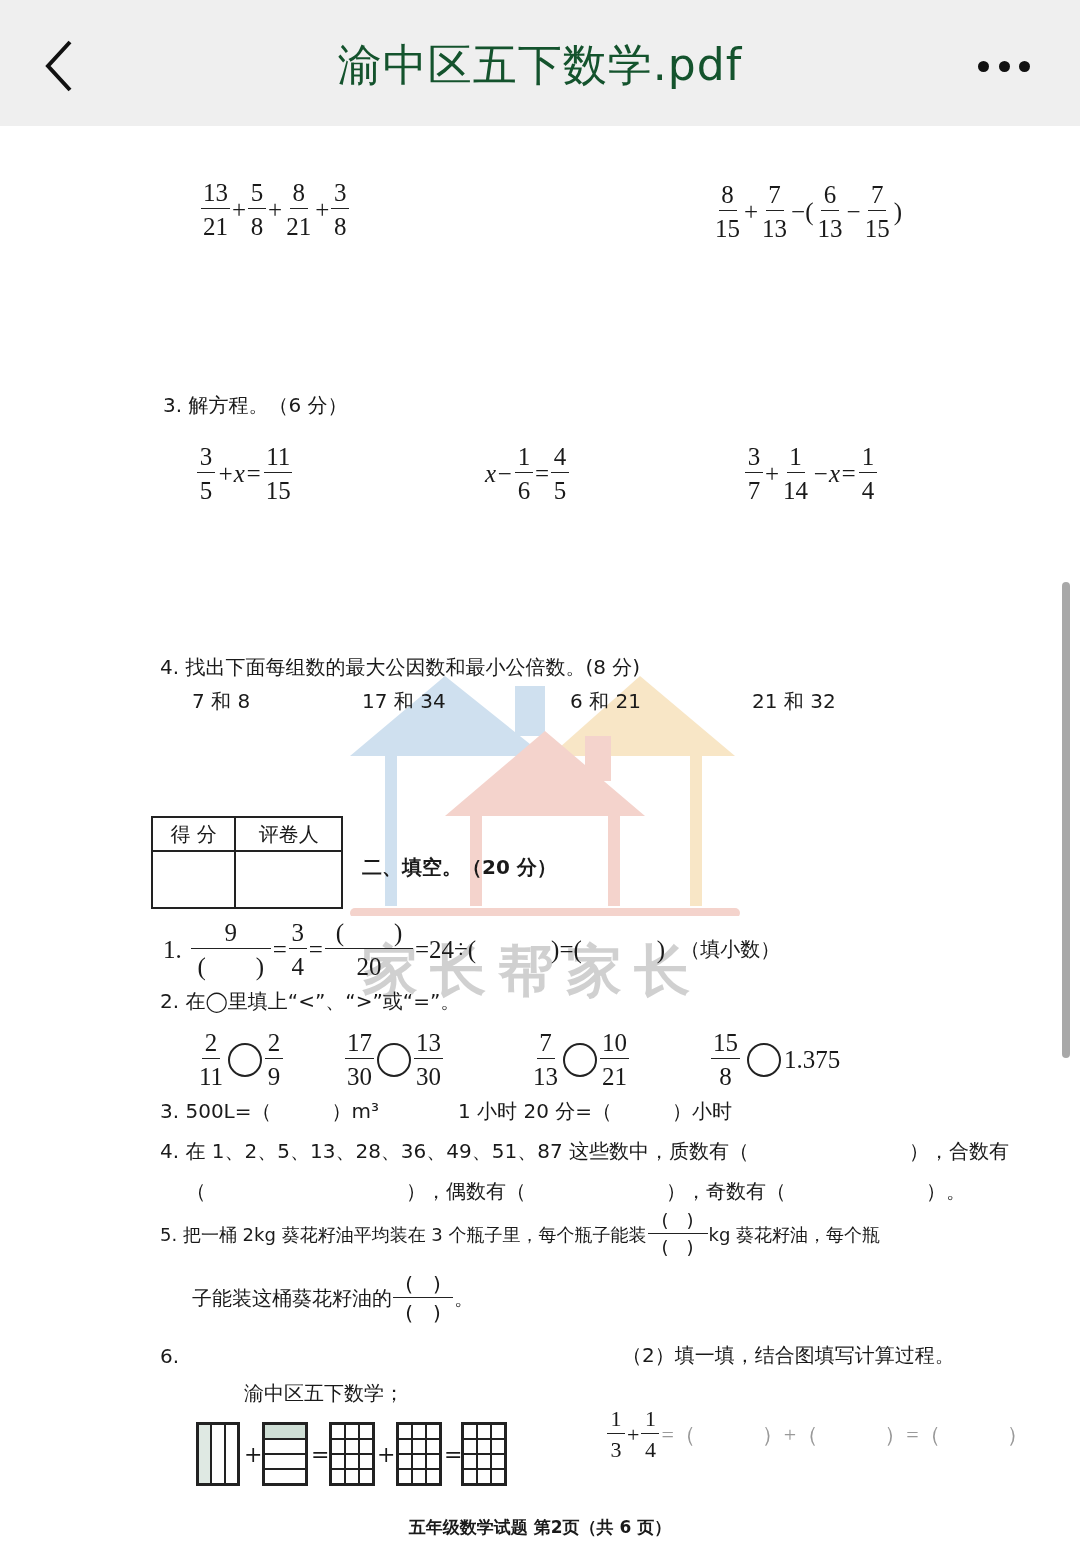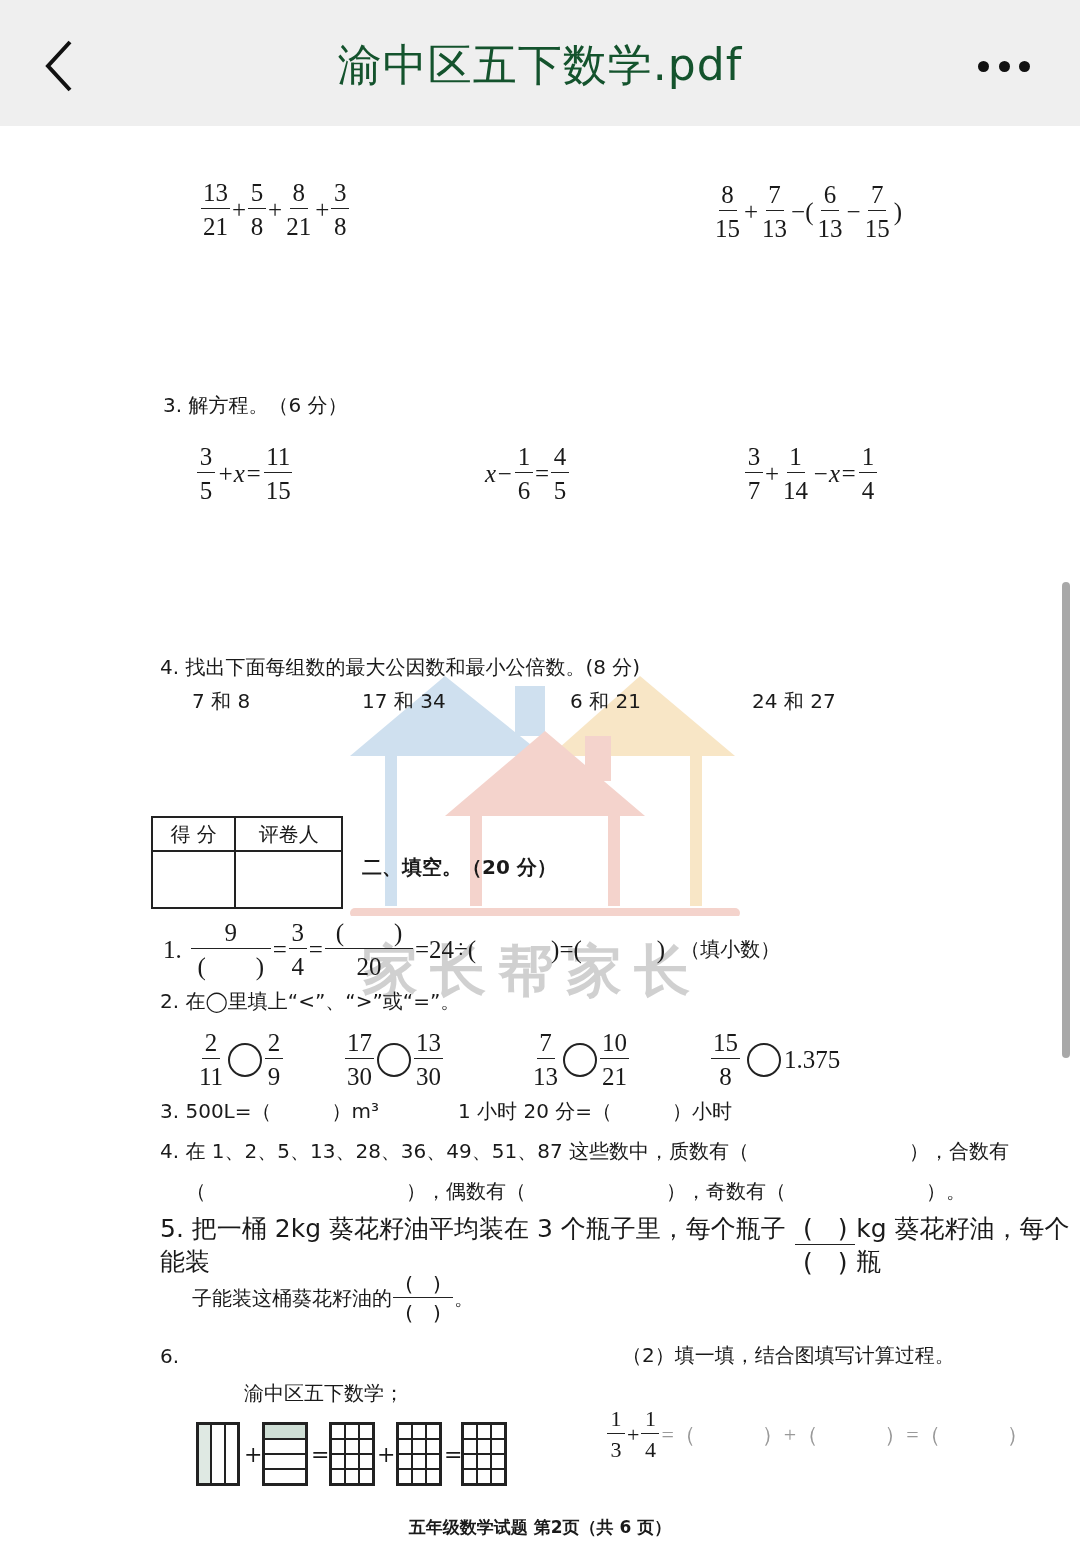--- a/index.html
+++ b/index.html
@@ -154,21 +154,21 @@
     <span class="frac">
         <span class="num">1</span>
         <span class="den">4</span>
       </span>
   </div>
 
   <div class="q cn" style="left:160px; top:528px;">4. 找出下面每组数的最大公因数和最小公倍数。(8 分)</div>
   <div class="q cn" style="left:192px; top:562px;">7 和 8</div>
   <div class="q cn" style="left:362px; top:562px;">17 和 34</div>
   <div class="q cn" style="left:570px; top:562px;">6 和 21</div>
-  <div class="q cn" style="left:752px; top:562px;">24 和 27</div>
+  <div class="q cn" style="left:752px; top:562px;">21 和 32</div>
 
   <table class="score-table">
     <tbody>
         <tr style="height:34px">
           <td>得 分</td>
           <td>评卷人</td>
         </tr>
     <tr>
           <td></td>
           <td></td>
@@ -239,21 +239,21 @@
     <span class="circle" style="margin-left:6px"></span>
     <span class="op">1.375</span>
   </div>
 
   <div class="q cn" style="left:160px; top:972px;">3. 500L=（　　　）m³</div>
   <div class="q cn" style="left:458px; top:972px;">1 小时 20 分=（　　　）小时</div>
 
   <div class="q cn" style="left:160px; top:1012px;">4. 在 1、2、5、13、28、36、49、51、87 这些数中，质数有（　　　　　　　　），合数有</div>
   <div class="q cn" style="left:186px; top:1052px;font-family:Liberation Serif, serif;">（　　　　　　　　　　），偶数有（　　　　　　　），奇数有（　　　　　　　）。</div>
 
-  <div class="expr cn" style="left:160px; top:1086px; font-size:25px;">
+  <div class="expr cn" style="left:160px; top:1086px; font-size:18px;">
     <span>5. 把一桶 2kg 葵花籽油平均装在 3 个瓶子里，每个瓶子能装</span>
     <span class="frac">
         <span class="num" style="min-width:60px">(　)</span>
         <span class="den">(　)</span>
       </span>
     <span>kg 葵花籽油，每个瓶</span>
   </div>
   <div class="expr cn" style="left:192px; top:1148px; font-size:20px;">
     <span>子能装这桶葵花籽油的</span>
     <span class="frac">

